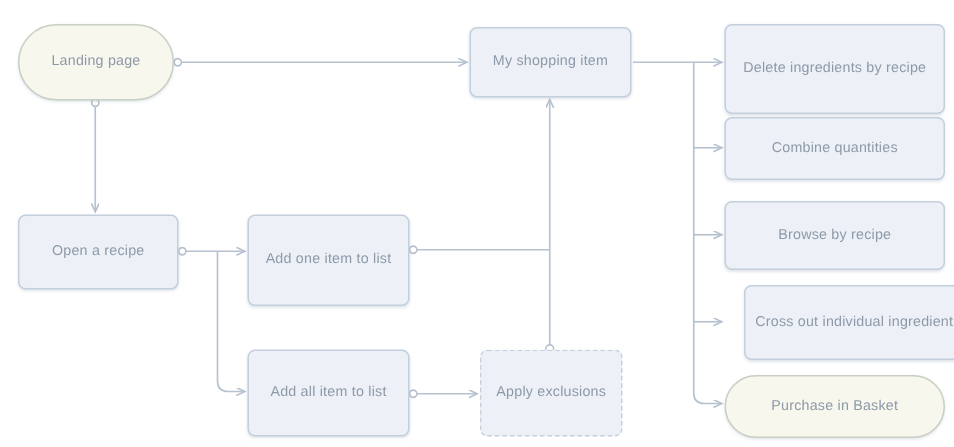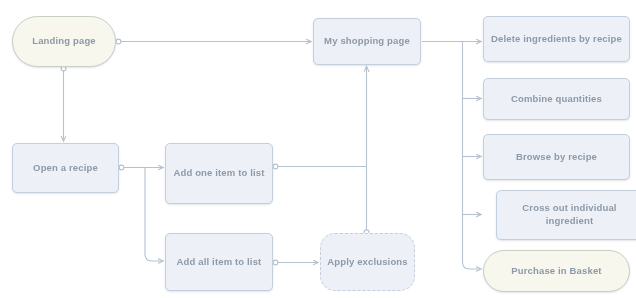--- a/index.html
+++ b/index.html
@@ -24,21 +24,21 @@
     pointer-events: none;
   }
   .node {
     position: absolute;
     box-sizing: border-box;
     display: flex;
     align-items: center;
     justify-content: center;
     text-align: center;
     font-size: 9.5px;
-    font-weight: bold;
+    font-weight: normal;
     letter-spacing: 0.15px;
     line-height: 1.32;
     color: #8d99a8;
     padding: 20px 6px;
     box-shadow: 0 1px 2px rgba(120,135,155,0.22);
   }
   .node-rect {
     background: #edf1f7;
     border: 1px solid #c3cfdd;
     border-radius: 5px;
@@ -117,24 +117,24 @@
       </g>
 
     </g>
   </svg>
 
   <div class="node node-pill" style="left:12px; top:16px; width:104px; height:51px;">
     <span>Landing page</span>
   </div>
 
   <div class="node node-rect" style="left:313px; top:18px; width:108px; height:47px;">
-    <span>My shopping page</span>
+    <span>My shopping item</span>
   </div>
 
-  <div class="node node-rect" style="left:483px; top:16px; width:147px; height:46px;">
+  <div class="node node-rect" style="left:483px; top:16px; width:147px; height:60px;">
     <span>Delete ingredients by recipe</span>
   </div>
 
   <div class="node node-rect" style="left:483px; top:78px; width:147px; height:41px;">
     <span>Combine quantities</span>
   </div>
 
   <div class="node node-rect" style="left:483px; top:134px; width:147px; height:46px;">
     <span>Browse by recipe</span>
   </div>
@@ -152,17 +152,17 @@
   </div>
 
   <div class="node node-rect" style="left:165px; top:143px; width:108px; height:61px;">
     <span>Add one item to list</span>
   </div>
 
   <div class="node node-rect" style="left:165px; top:233px; width:108px; height:58px;">
     <span>Add all item to list</span>
   </div>
 
-  <div class="node node-dashed" style="left:320px; top:233px; width:95px; height:58px; flex-direction:column;border-radius:15px;">
+  <div class="node node-dashed" style="left:320px; top:233px; width:95px; height:58px; flex-direction:column;">
     <span>Apply exclusions</span>
   </div>
 
 </div>
 
 </body></html>

